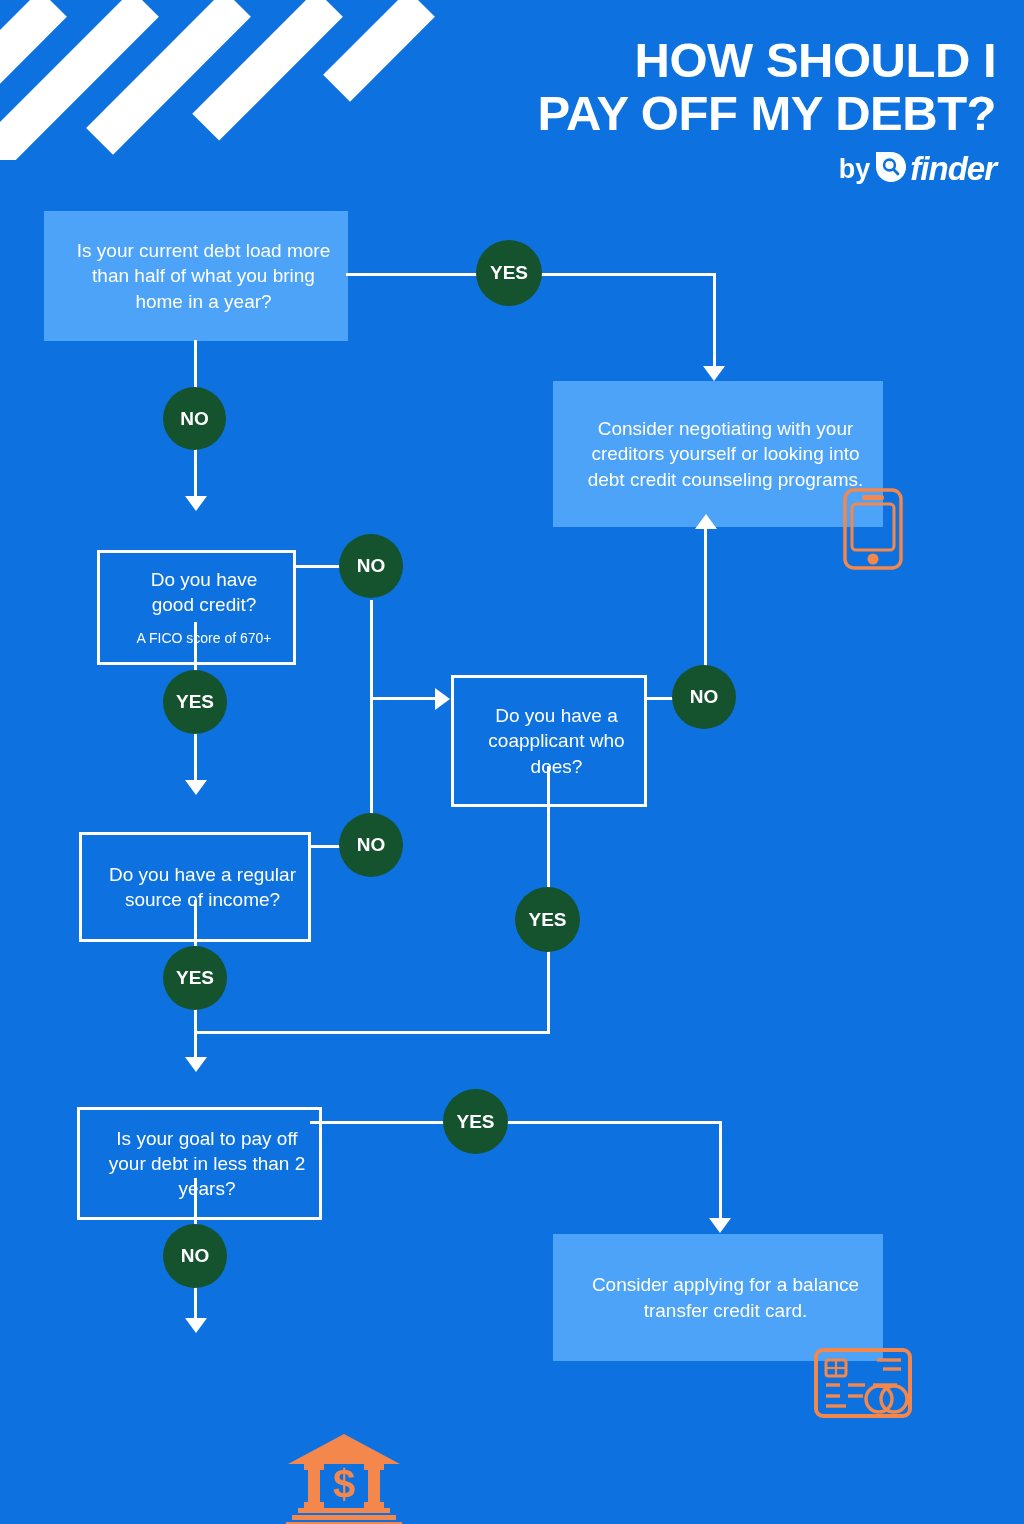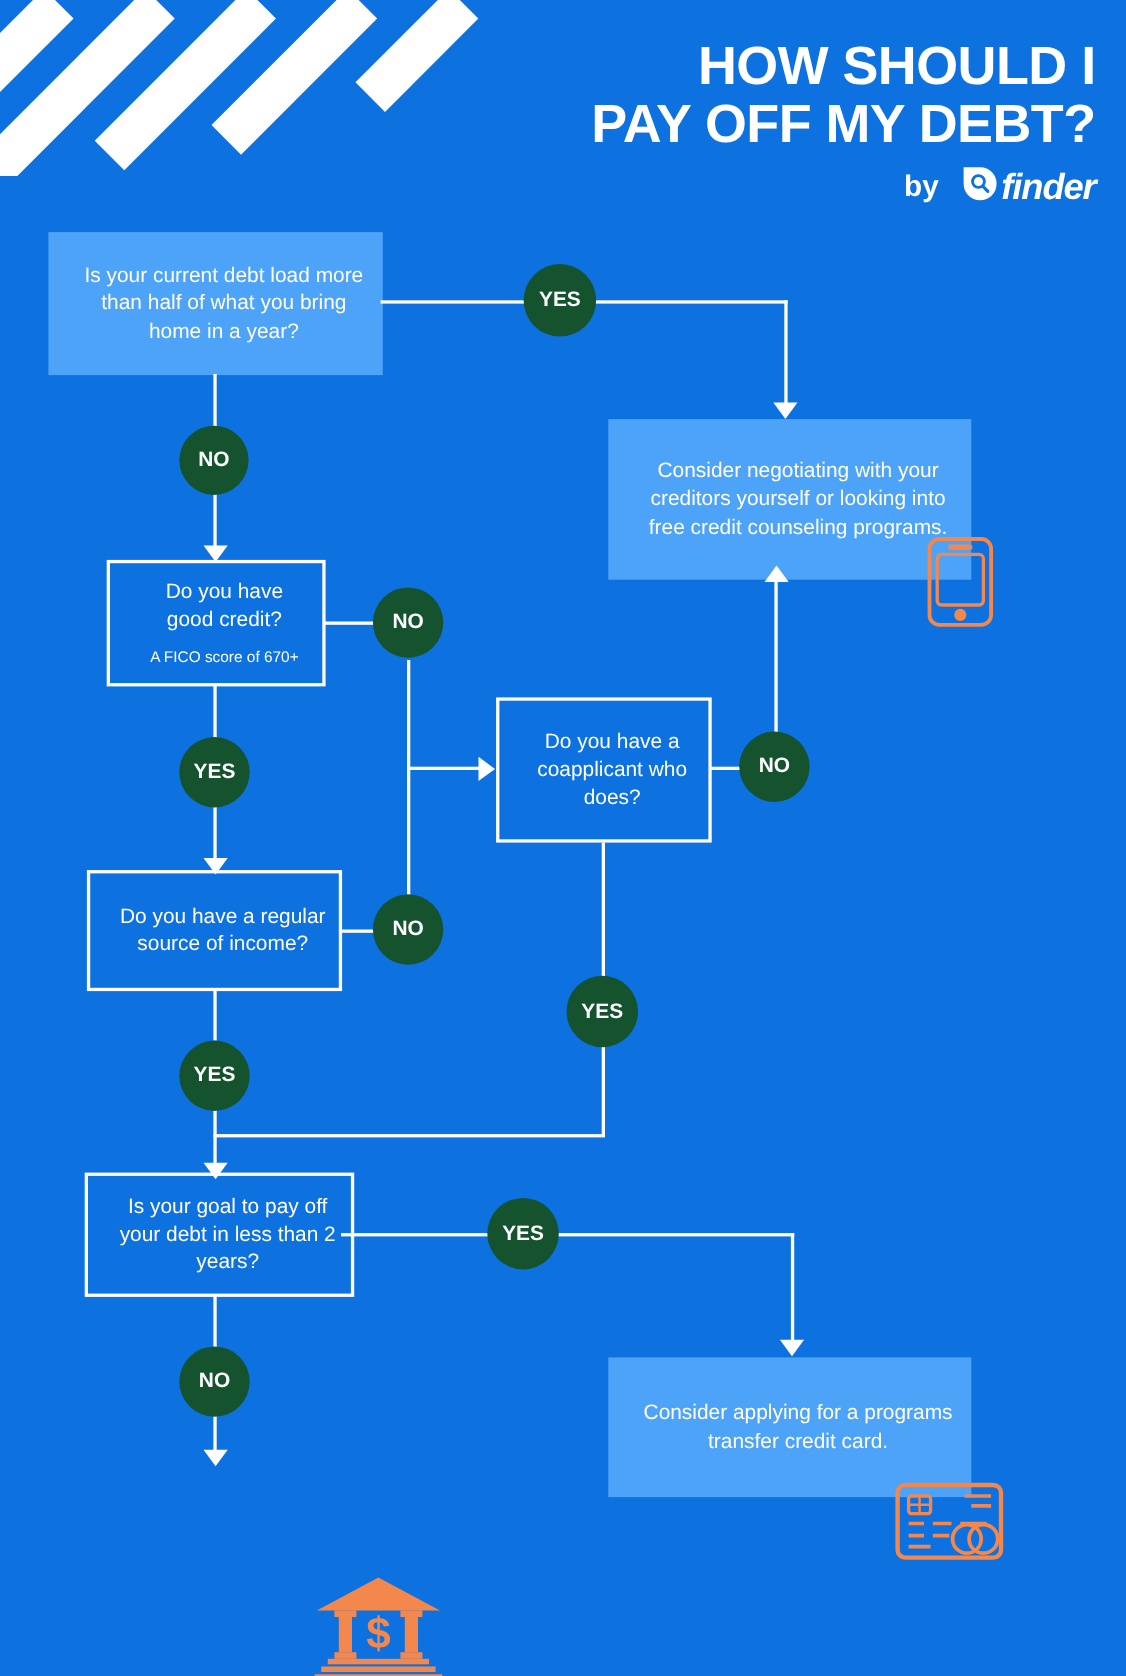--- a/index.html
+++ b/index.html
@@ -55,21 +55,21 @@
   }
   .title-line.second { margin-top: 4px; }
 
   .byline {
     position: absolute;
     right: 28px;
     top: 150px;
     display: flex;
     align-items: center;
     justify-content: flex-end;
-    gap: 21px;
+    gap: 4px;
   }
   .by-text {
     color: #ffffff;
     font-size: 27px;
     font-weight: bold;
   }
   .finder-logo {
     display: flex;
     align-items: center;
     gap: 2px;
@@ -102,20 +102,21 @@
   }
   .node .node-sub {
     font-size: 14px;
     line-height: 1.3;
     margin-top: 12px;
     padding: 0 12px;
   }
   .node.question {
     border: 3px solid #ffffff;
     background: transparent;
+    margin-top: 41px;
   }
   .node.fill {
     background: #4da3f7;
     border: none;
   }
 
   
   .badge {
     position: absolute;
     border-radius: 50%;
@@ -252,25 +253,25 @@
 
   <div class="node question" style="left:79px; top:791px; width:232px; height:110px;">
     <div class="node-text">Do you have a regular source of income?</div>
   </div>
 
   <div class="node question" style="left:77px; top:1066px; width:245px; height:113px;">
     <div class="node-text">Is your goal to pay off your debt in less than 2 years?</div>
   </div>
 
   <div class="node fill" style="left:553px; top:381px; width:330px; height:146px;">
-    <div class="node-text">Consider negotiating with your creditors yourself or looking into free credit counseling programs.</div>
+    <div class="node-text">Consider negotiating with your creditors yourself or looking into debt credit counseling programs.</div>
   </div>
 
   <div class="node fill" style="left:553px; top:1234px; width:330px; height:127px;">
-    <div class="node-text">Consider applying for a programs transfer credit card.</div>
+    <div class="node-text">Consider applying for a balance transfer credit card.</div>
   </div>
 
 
   <div class="badge" style="left:476px; top:240px; width:66px; height:66px;">YES</div>
 
   <div class="badge" style="left:163px; top:387px; width:63px; height:63px;">NO</div>
 
   <div class="badge" style="left:339px; top:534px; width:64px; height:64px;">NO</div>
 
   <div class="badge" style="left:163px; top:670px; width:64px; height:64px;">YES</div>

